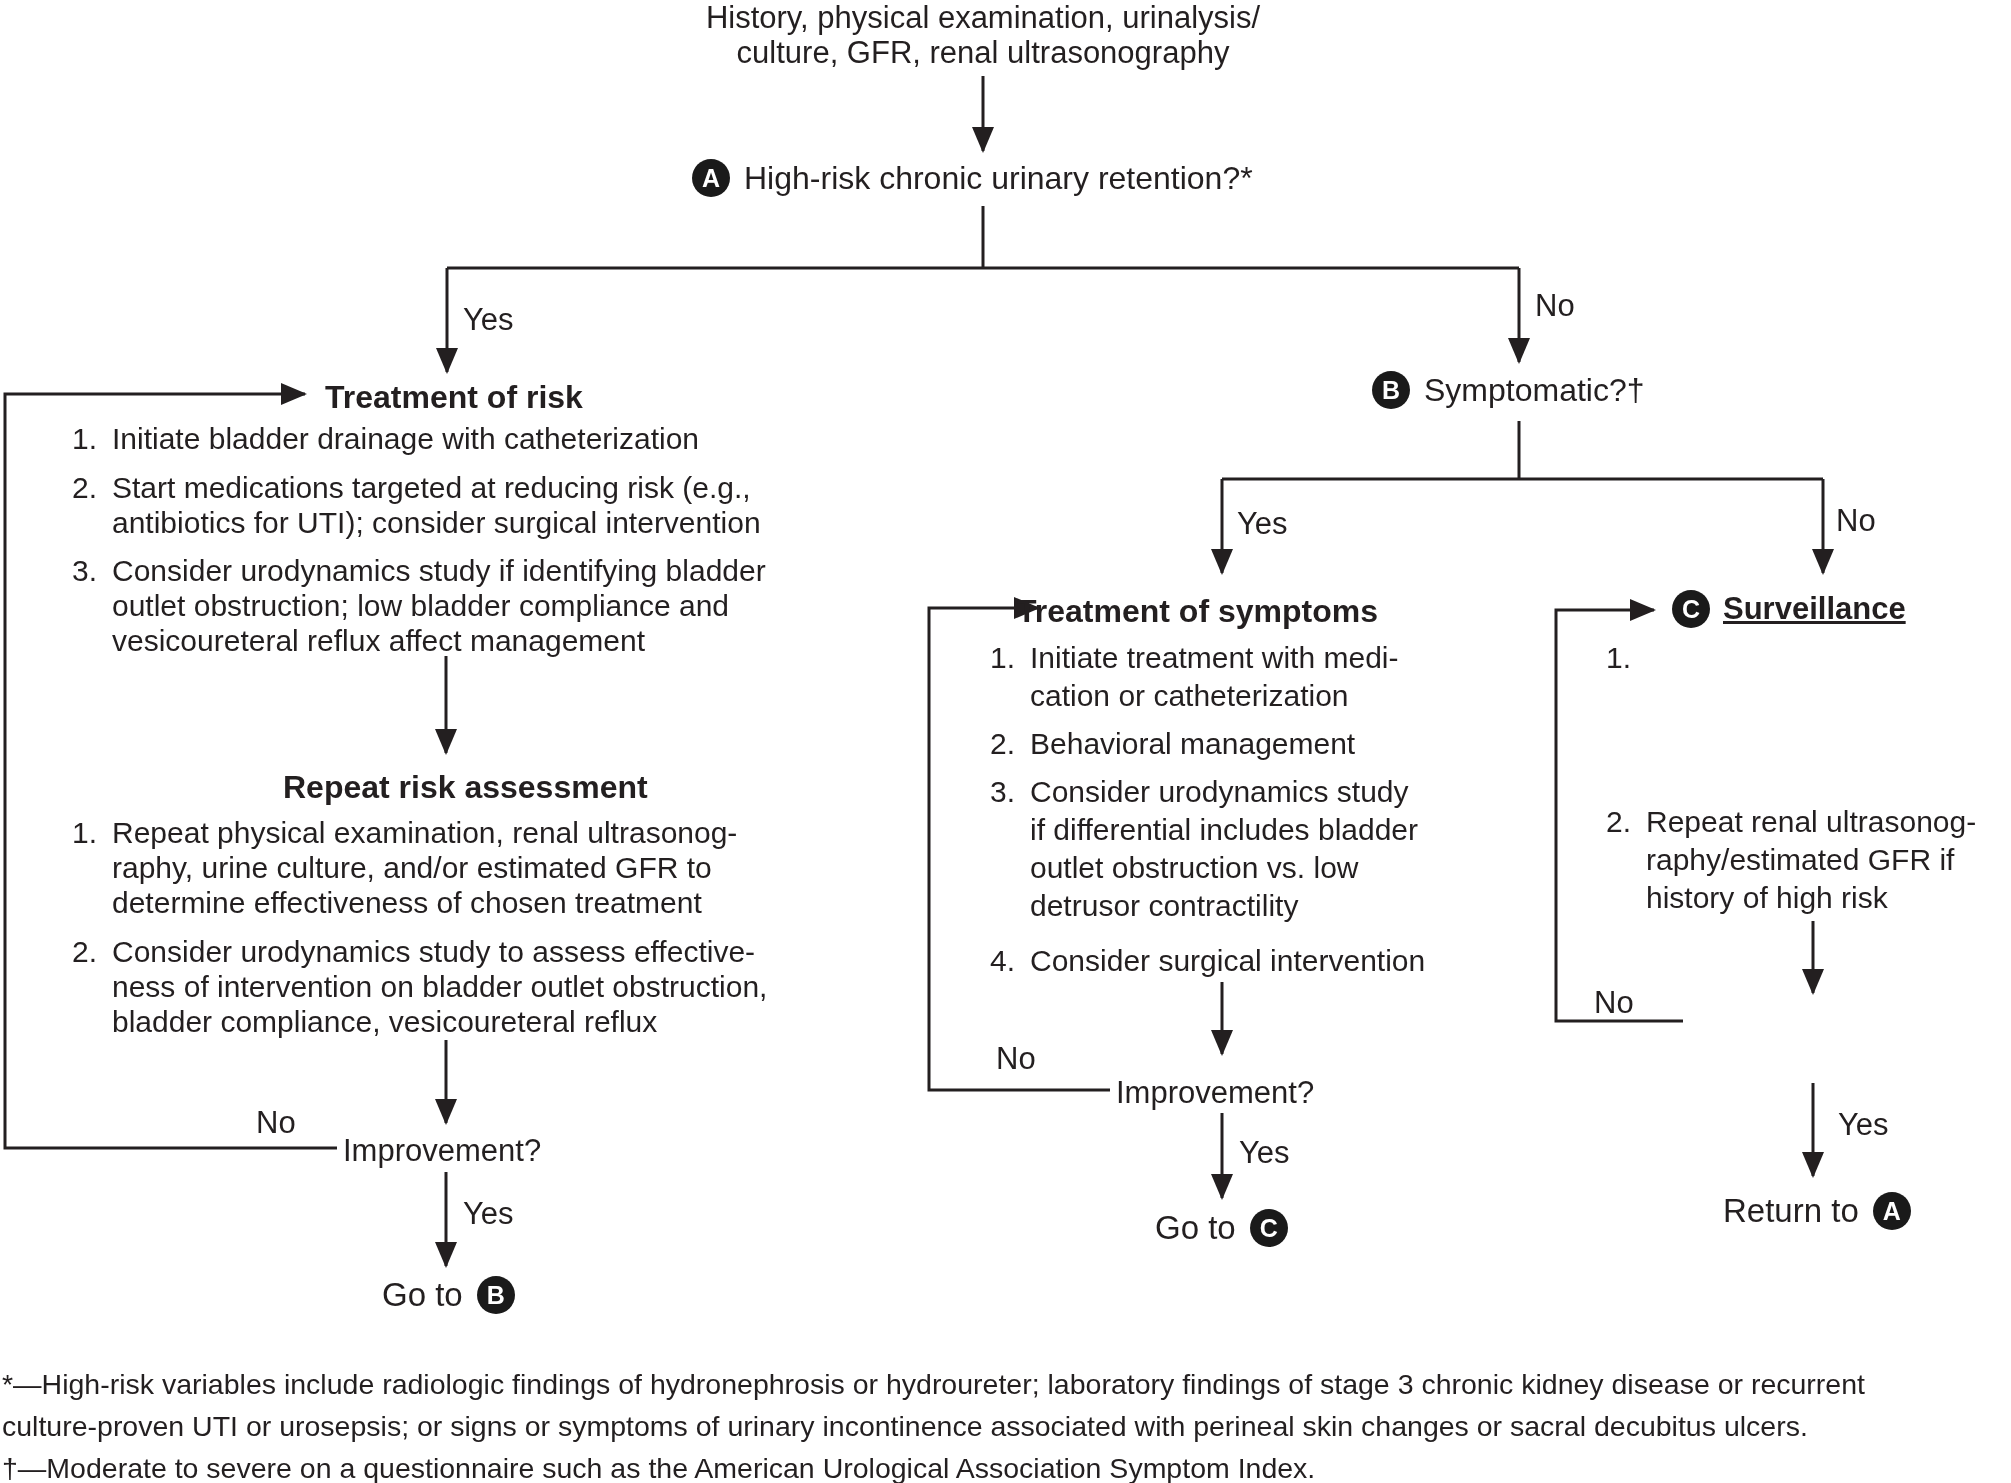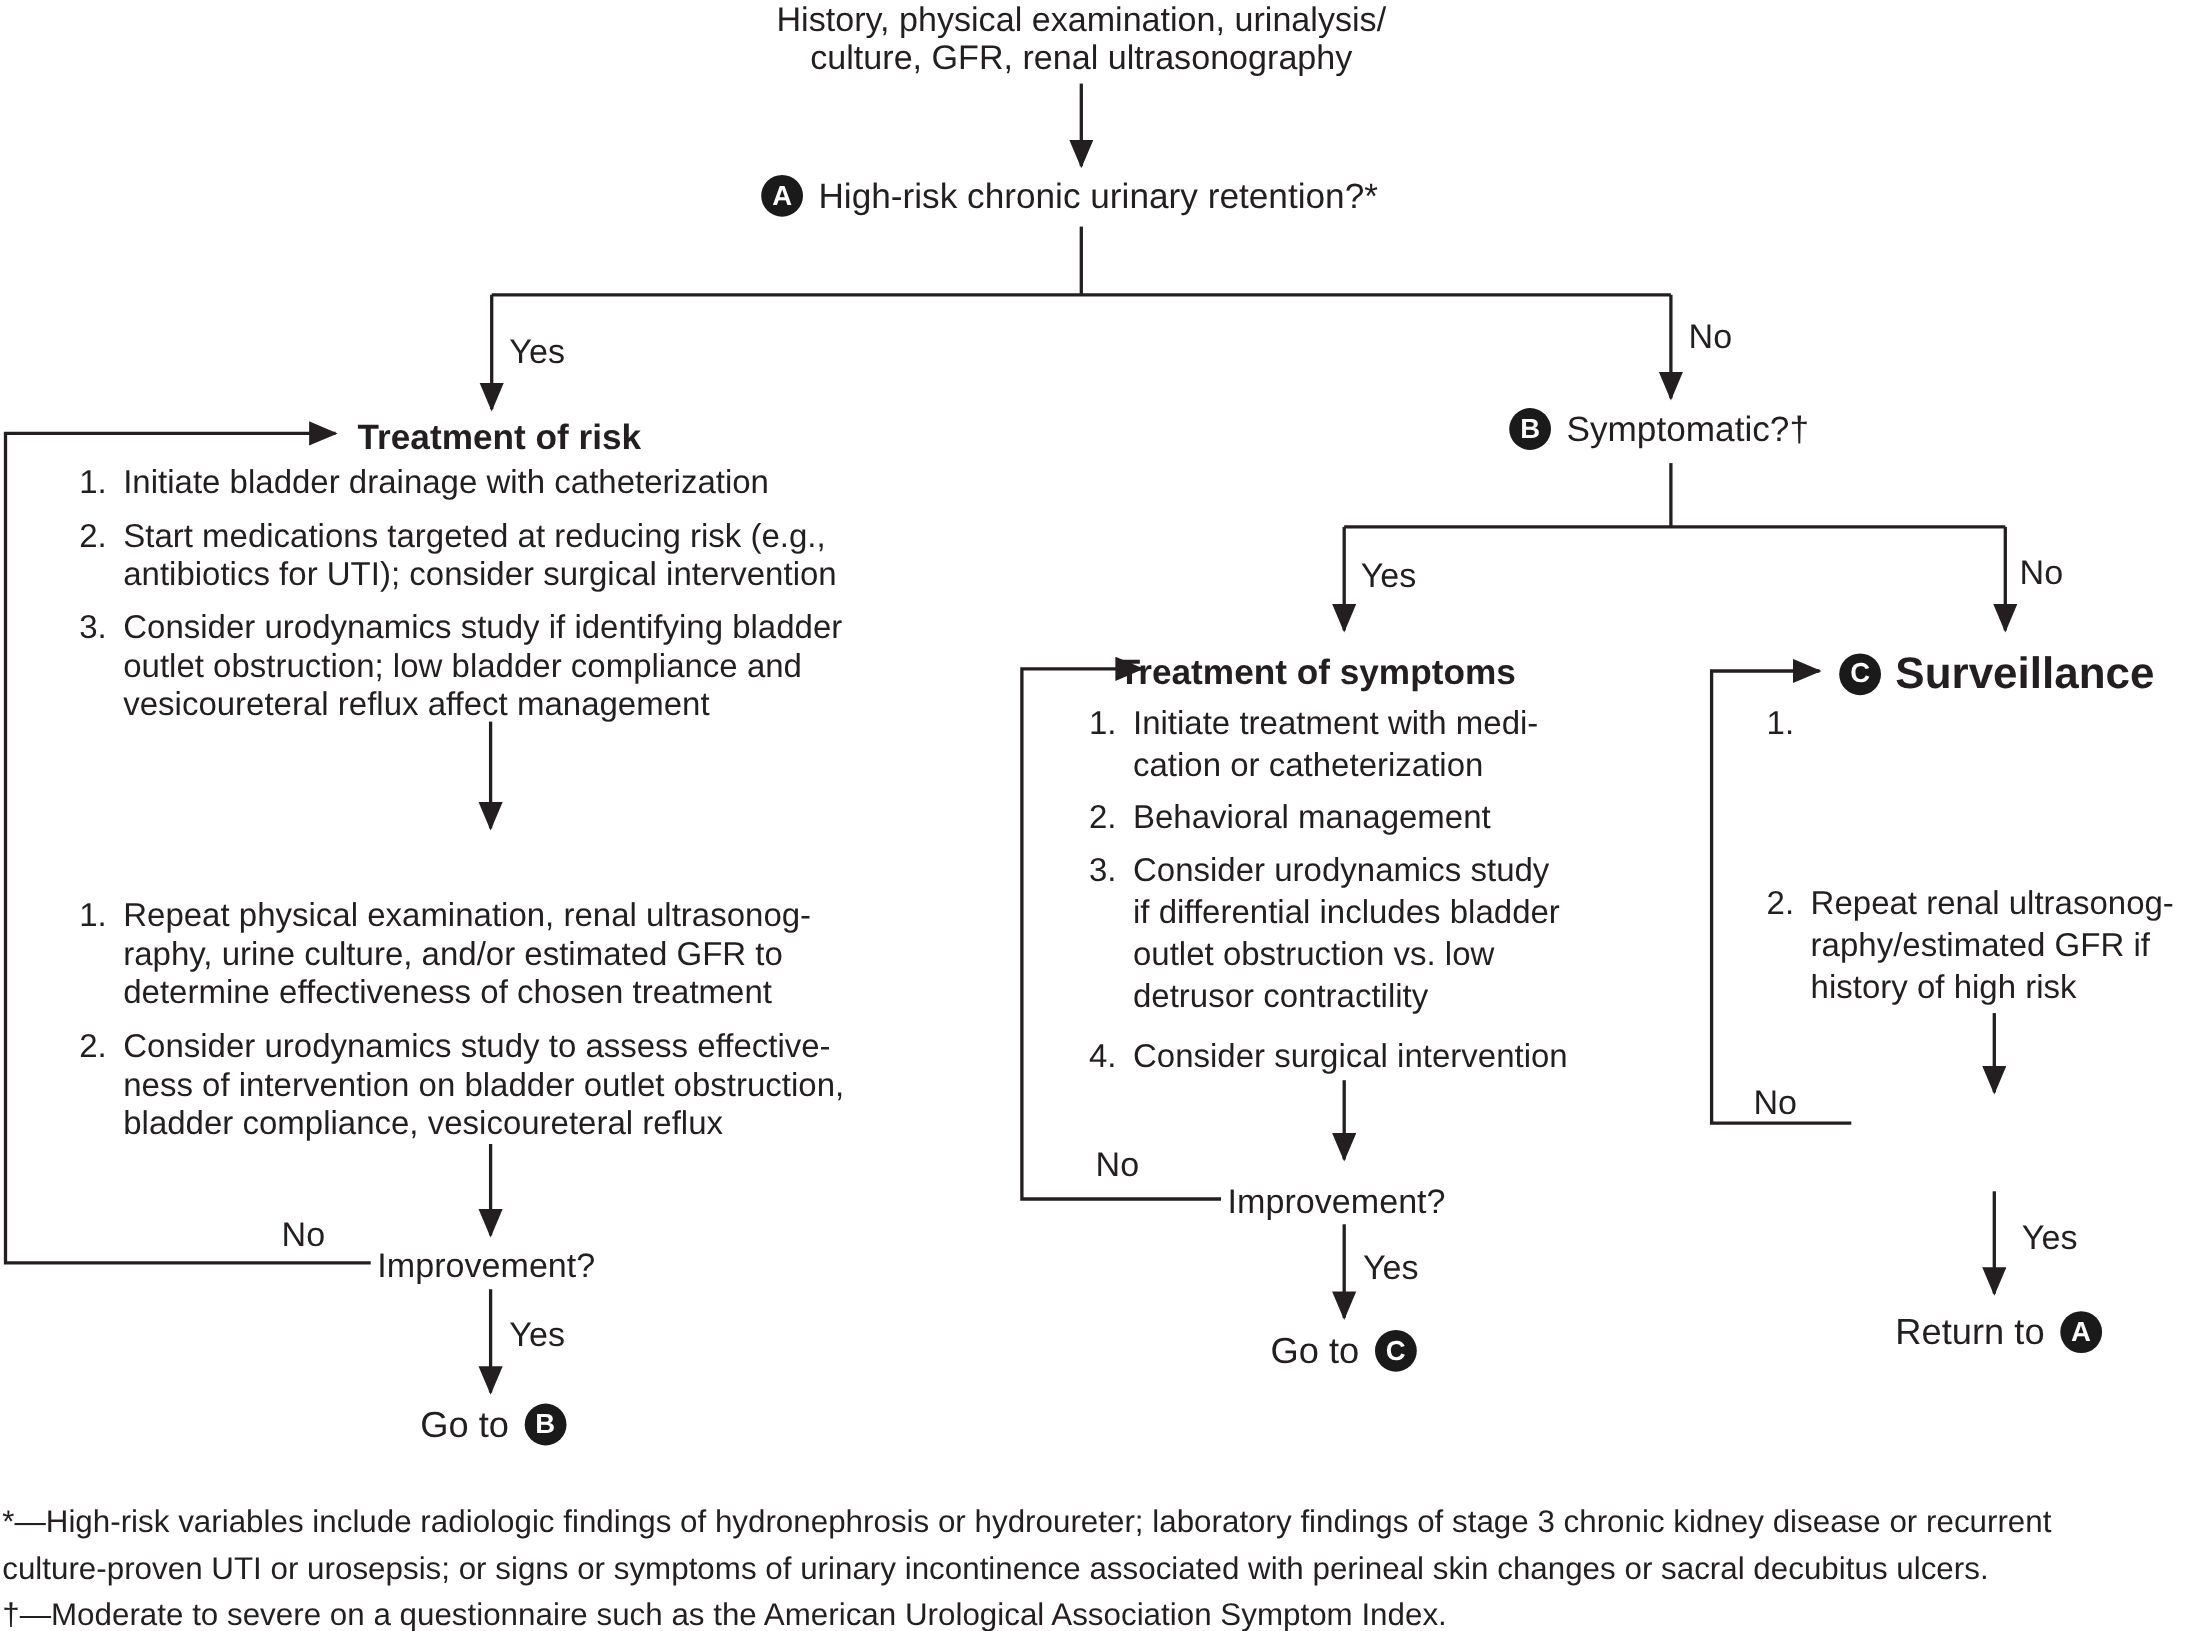--- a/index.html
+++ b/index.html
@@ -82,20 +82,21 @@
     <span class="it">Start medications targeted at reducing risk (e.g.,
 antibiotics for UTI); consider surgical intervention</span>
   </div>
   <div class="item lh35" style="left:72px;top:553px;">
     <span class="mk">3.</span>
     <span class="it">Consider urodynamics study if identifying bladder
 outlet obstruction; low bladder compliance and
 vesicoureteral reflux affect management</span>
   </div>
 
+  <div class="h" style="left:283px;top:769px;">Repeat risk assessment</div>
   <div class="item lh35" style="left:72px;top:815px;">
     <span class="mk">1.</span>
     <span class="it">Repeat physical examination, renal ultrasonog-
 raphy, urine culture, and/or estimated GFR to
 determine effectiveness of chosen treatment</span>
   </div>
   <div class="item lh35" style="left:72px;top:934px;">
     <span class="mk">2.</span>
     <span class="it">Consider urodynamics study to assess effective-
 ness of intervention on bladder outlet obstruction,
@@ -143,21 +144,21 @@
   <div class="label" style="left:1116px;top:1076px;">Improvement?</div>
   <div class="label" style="left:996px;top:1042px;">No</div>
   <div class="label" style="left:1239px;top:1136px;">Yes</div>
   <div class="row" style="left:1155px;top:1209px;">
     <span class="goto-text">Go to</span>
     <span class="badge">C</span>
   </div>
 
   <div class="row" style="left:1672px;top:590px;gap:13px;">
     <span class="badge">C</span>
-    <span style="font-weight:700;font-size:40px;">Surveillance</span>
+    <span style="font-weight:700;font-size:31px;text-decoration:underline;">Surveillance</span>
   </div>
   <div class="item lh38" style="left:1606px;top:639px;">
     <span class="mk">1.</span>
   </div>
   <div class="item lh38" style="left:1606px;top:803px;">
     <span class="mk">2.</span>
     <span class="it">Repeat renal ultrasonog-
 raphy/estimated GFR if
 history of high risk</span>
   </div>

